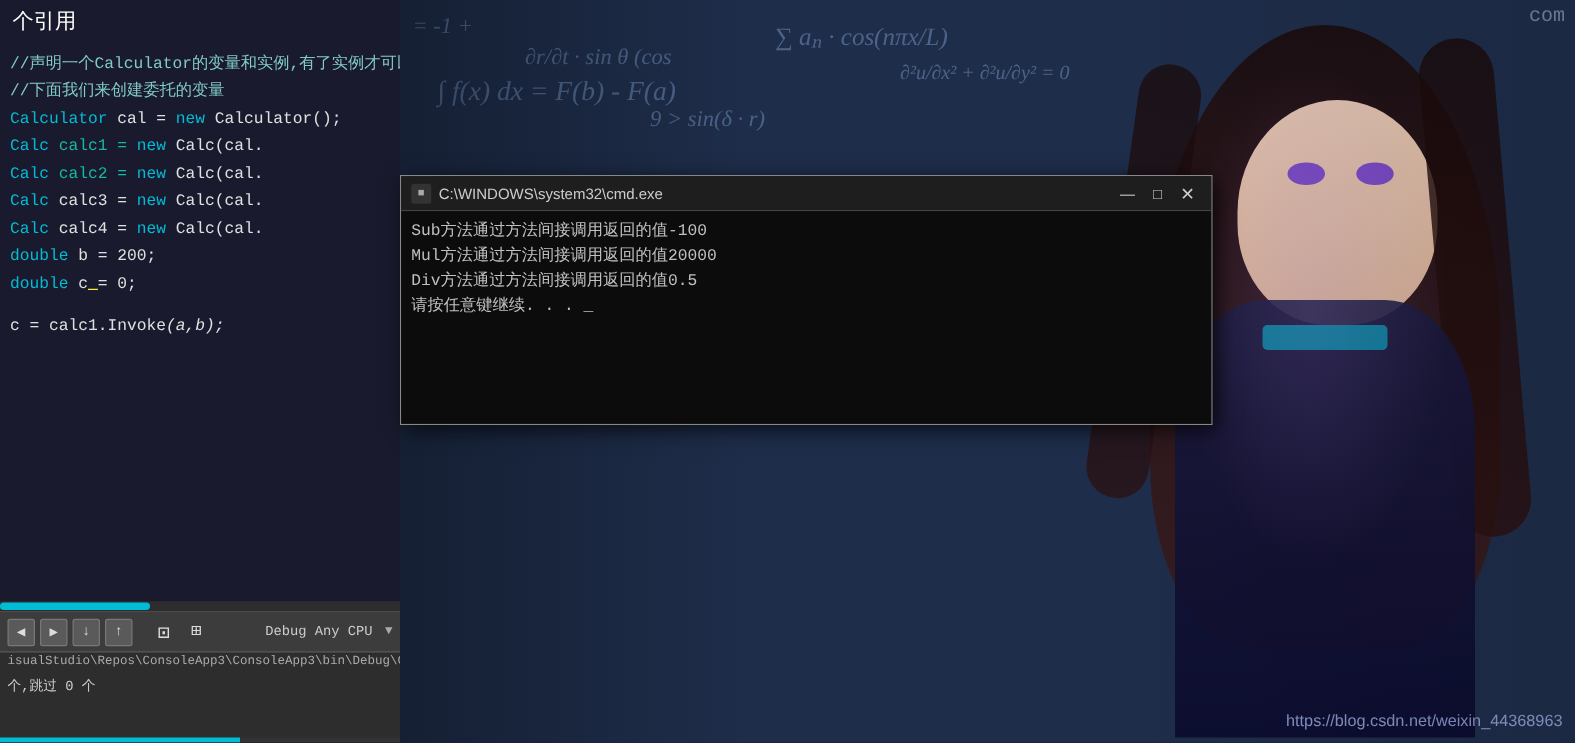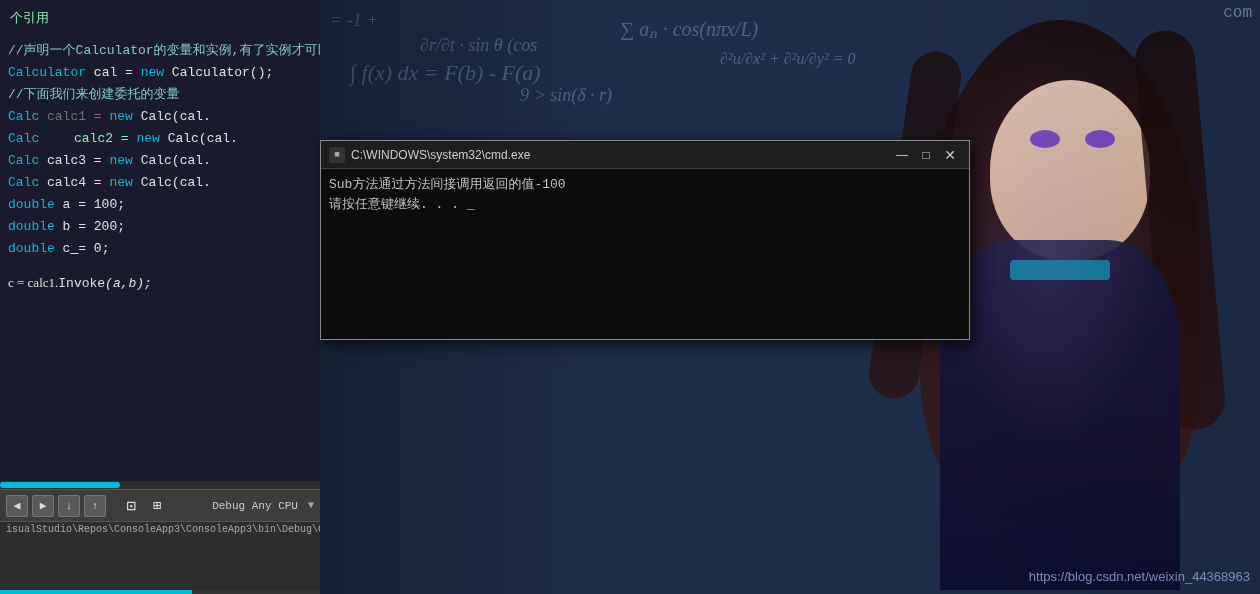--- a/index.html
+++ b/index.html
@@ -246,66 +246,63 @@
     <div style="position:absolute; right:100px; top:50px; width:220px; height:400px; background:radial-gradient(ellipse,rgba(180,140,255,0.15) 0%,transparent 70%); border-radius:50%;"></div>
   </div>
 </div>
 
 <div class="depth-overlay"></div>
 
 <div class="top-right-partial">com</div>
 
 <div class="code-area">
 
-  <div style="font-family:'Courier New',monospace; font-size:13px; color:#86efac; line-height:22px; padding-left:2px;">个引用</div>
+  <div style="font-family:'Courier New',monospace; font-size:17px; color:#ffffff; line-height:22px; padding-left:2px;">个引用</div>
 
 
   <div class="code-line" style="height:10px;"></div>
 
   <div class="code-line comment">//声明一个Calculator的变量和实例,有了实例才可以访问这个实例方法</div>
 
+  <div class="code-line comment">//下面我们来创建委托的变量</div>
+
   <div class="code-line">
     <span class="kw-cyan">Calculator </span><span style="color:#e0e0e0;">cal = </span><span class="kw-cyan">new </span><span style="color:#e0e0e0;">Calculator();</span>
   </div>
 
-  <div class="code-line comment">//下面我们来创建委托的变量</div>
-
-  <div class="code-line">
-    <span class="kw-cyan">Calc </span><span style="color:#737373;">calc1 = </span><span class="kw-cyan">new </span><span style="color:#e0e0e0;">Calc(cal.</span>
-  </div>
-
-  <div class="code-line">
-    <span class="kw-cyan">Calc </span><span style="color:#86efac;margin-left:27px;">calc2 = </span><span class="kw-cyan">new </span><span style="color:#e0e0e0;">Calc(cal.</span>
+  <div class="code-line">
+    <span class="kw-cyan">Calc </span><span style="color:#14b8a6;">calc1 = </span><span class="kw-cyan">new </span><span style="color:#e0e0e0;">Calc(cal.</span>
+  </div>
+
+  <div class="code-line">
+    <span class="kw-cyan">Calc </span><span style="color:#14b8a6;">calc2 = </span><span class="kw-cyan">new </span><span style="color:#e0e0e0;">Calc(cal.</span>
   </div>
 
   <div class="code-line">
     <span class="kw-cyan">Calc </span><span style="color:#e0e0e0;">calc3 = </span><span class="kw-cyan">new </span><span style="color:#e0e0e0;">Calc(cal.</span>
   </div>
 
   <div class="code-line">
     <span class="kw-cyan">Calc </span><span style="color:#e0e0e0;">calc4 = </span><span class="kw-cyan">new </span><span style="color:#e0e0e0;">Calc(cal.</span>
   </div>
 
 
-  <div class="code-line">
-    <span class="kw-cyan">double </span><span style="color:#e0e0e0;">a = 100;</span>
-  </div>
 
   <div class="code-line">
     <span class="kw-cyan">double </span><span style="color:#e0e0e0;">b = 200;</span>
   </div>
 
   <div class="code-line">
     <span class="kw-cyan">double </span><span style="color:#e0e0e0;">c</span><span style="color:#ffeb3b;text-decoration:underline;">_</span><span style="color:#e0e0e0;">= 0;</span>
   </div>
 
   <div class="code-line" style="height:12px;"></div>
 
   <div class="code-line">
-    <span style="color:#e0e0e0;font-family:Liberation Serif, serif;">c = calc1.</span><span class="kw-white">Invoke</span><span style="color:#e0e0e0;font-style:italic;">(a,b);</span>
+    <span style="color:#e0e0e0;">c = calc1.</span><span class="kw-white">Invoke</span><span style="color:#e0e0e0;font-style:italic;">(a,b);</span>
   </div>
 </div>
 
 <div class="code-scrollbar">
   <div class="code-scrollbar-thumb"></div>
 </div>
 
 <div class="bottom-toolbar">
   <div class="toolbar-row1">
     <div class="tb-btn">◀</div>
@@ -313,35 +310,38 @@
     <div class="tb-btn">↓</div>
     <div class="tb-btn">↑</div>
     <div style="width:6px;"></div>
     <div class="tb-btn" style="background:#3c3c3c; border:none; font-size:16px;">⊡</div>
     <div class="tb-btn" style="background:#3c3c3c; border:none; font-size:14px;">⊞</div>
     <div style="flex:1;"></div>
     <div style="font-size:11px; color:#ccc;">Debug Any CPU</div>
     <div style="font-size:10px; color:#aaa; margin-left:6px;">▼</div>
   </div>
   <div class="toolbar-path">isualStudio\Repos\ConsoleApp3\ConsoleApp3\bin\Debug\C</div>
+  <div class="toolbar-text">个,跳过 0 个</div>
 
   <div style="position:absolute; bottom:0; left:0; right:0; height:4px; background:#333;">
     <div style="width:60%; height:100%; background:#00bcd4;"></div>
   </div>
 </div>
 
 <div class="cmd-window">
   <div class="cmd-titlebar">
     <div class="cmd-icon">■</div>
     <span class="cmd-title-text">C:\WINDOWS\system32\cmd.exe</span>
     <div class="cmd-controls">
       <button class="cmd-ctrl-btn">—</button>
       <button class="cmd-ctrl-btn">□</button>
       <button class="cmd-ctrl-btn" style="font-size:14px;">✕</button>
     </div>
   </div>
   <div class="cmd-content">
     <span class="cmd-line">Sub方法通过方法间接调用返回的值-100</span>
+    <span class="cmd-line">Mul方法通过方法间接调用返回的值20000</span>
+    <span class="cmd-line">Div方法通过方法间接调用返回的值0.5</span>
     <span class="cmd-line">请按任意键继续. . . _</span>
   </div>
 </div>
 
 <div class="watermark">https://blog.csdn.net/weixin_44368963</div>
 
 </body></html>

